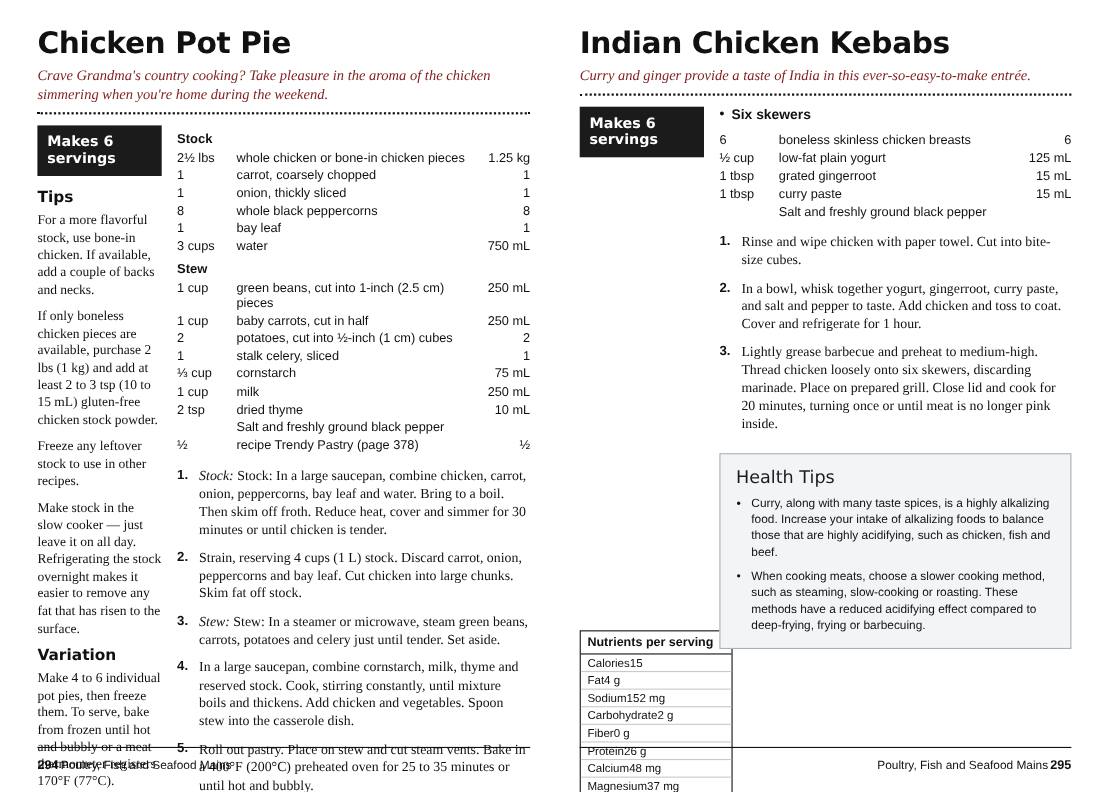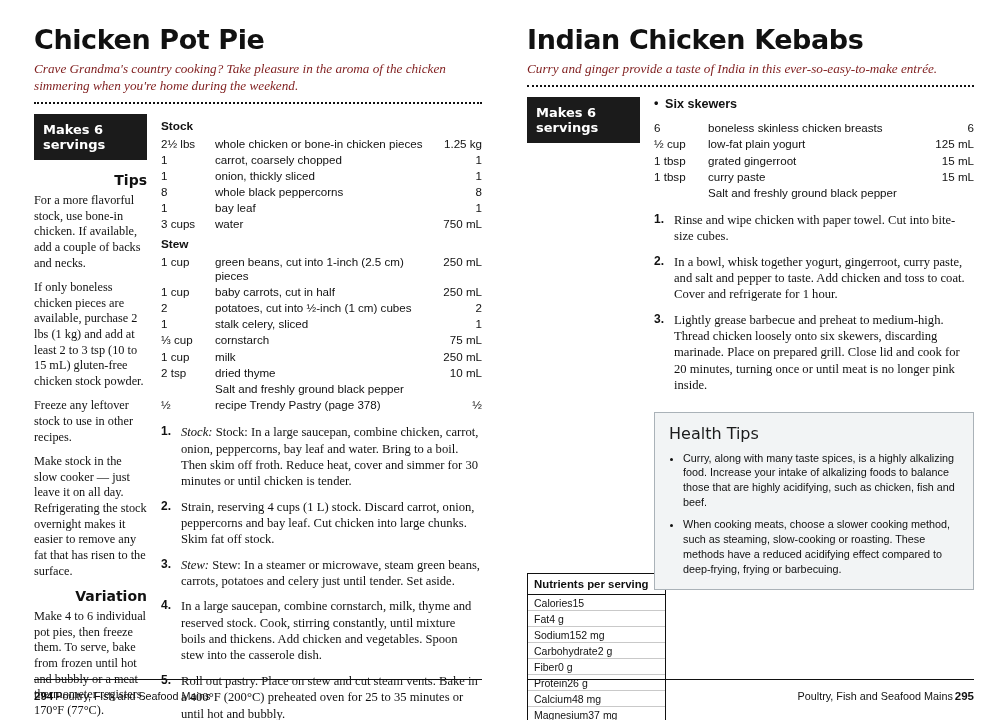--- a/index.html
+++ b/index.html
@@ -56,21 +56,20 @@
     padding:8px 9px;
     display:block;
     text-align:left;
     margin-bottom:12px;
   }
   .side-h {
     font-family:"DejaVu Sans", sans-serif;
     font-weight:bold;
     font-size:14px;
     margin:4px 0 5px 0;
-    text-align:right;
   }
   .side-p {
     font-family:"Liberation Serif", serif;
     font-size:12.3px;
     line-height:1.27;
     margin:0 0 9px 0;
   }
 
   .equip {
     font-family:"Liberation Sans", sans-serif;

